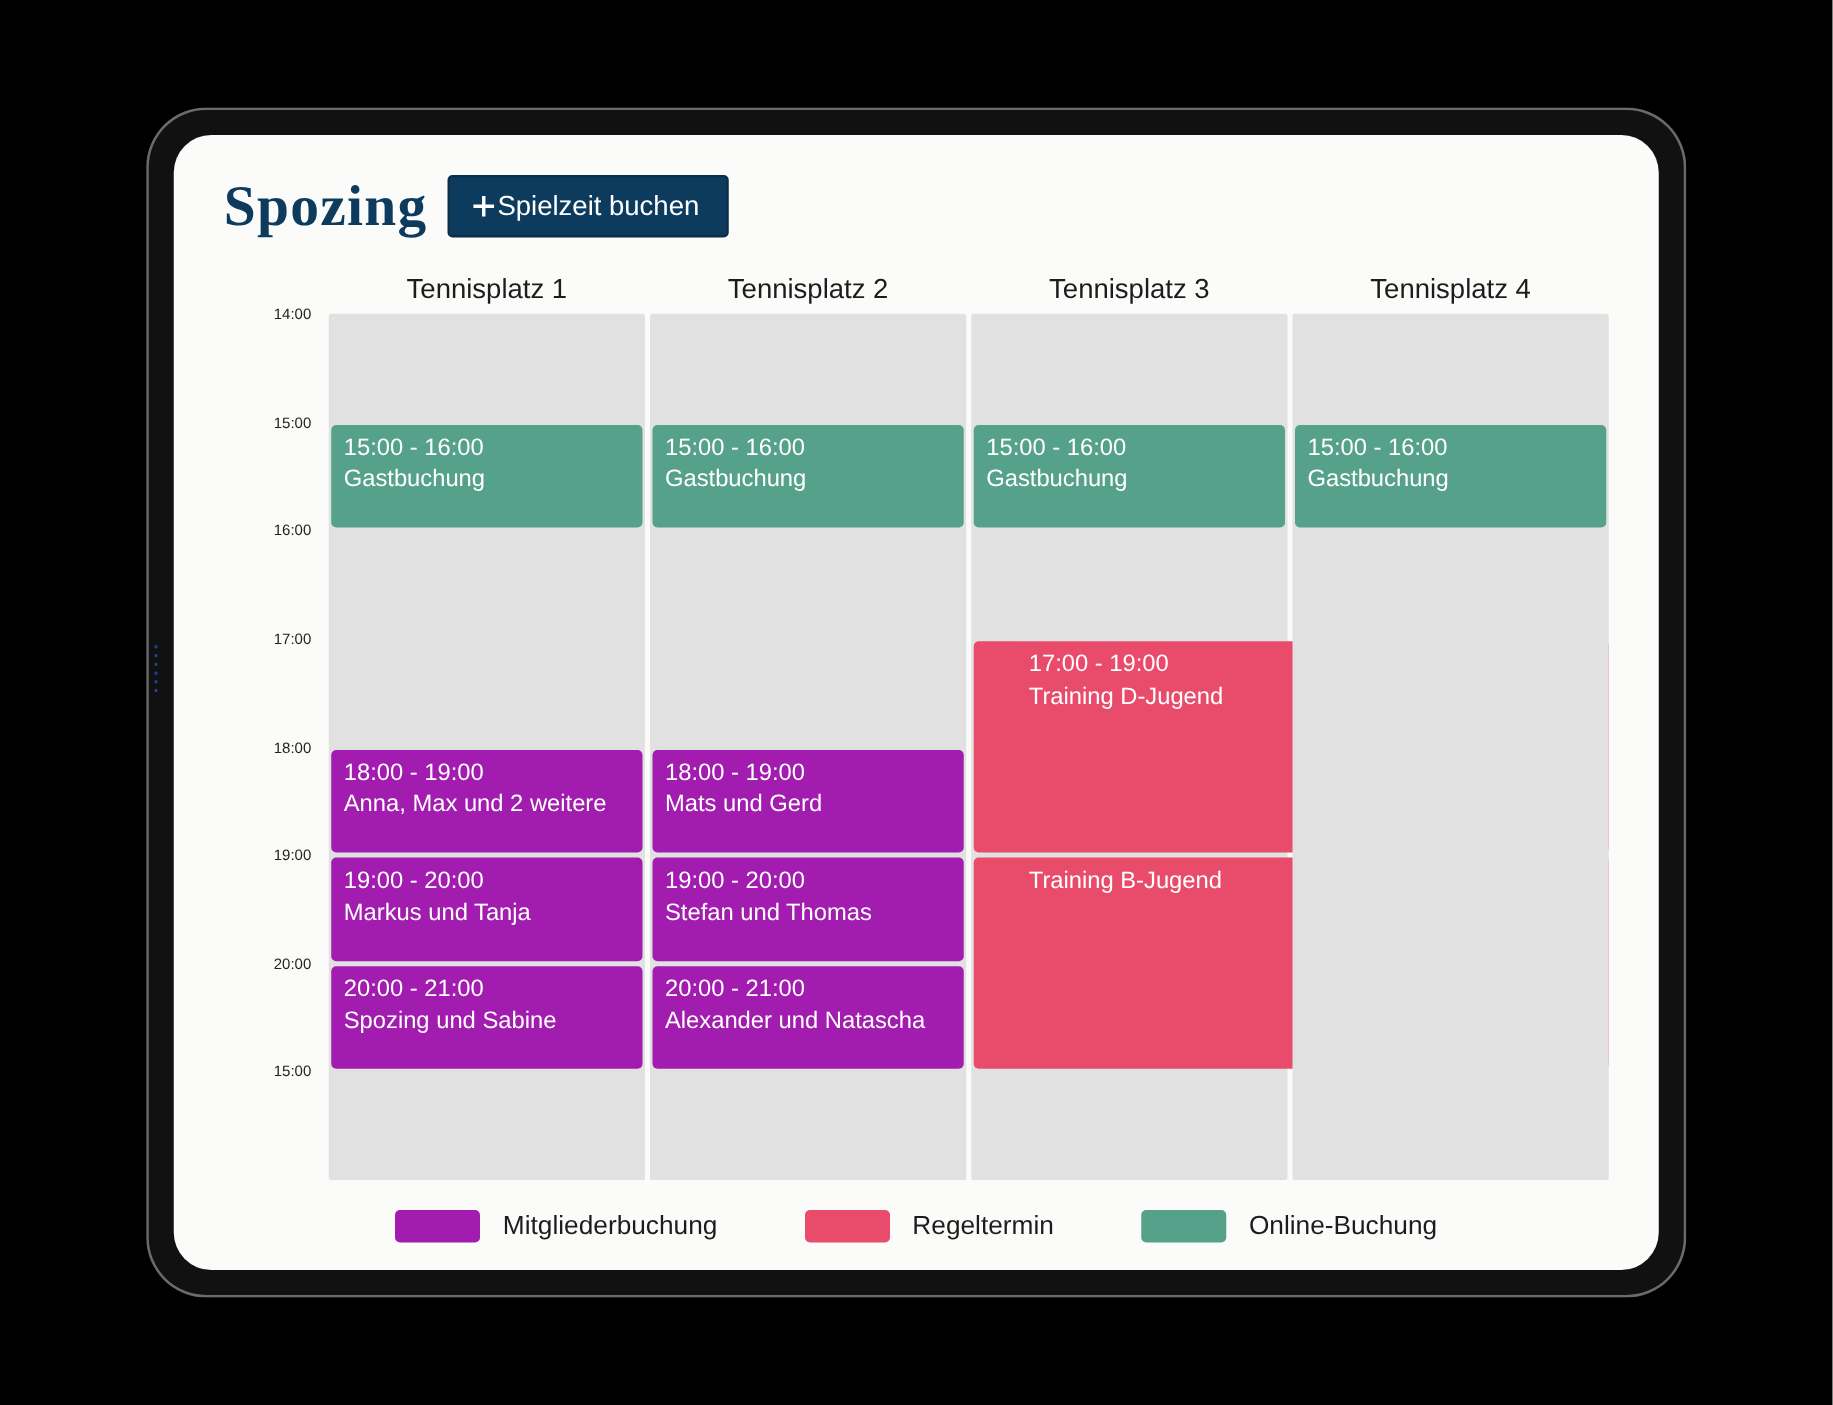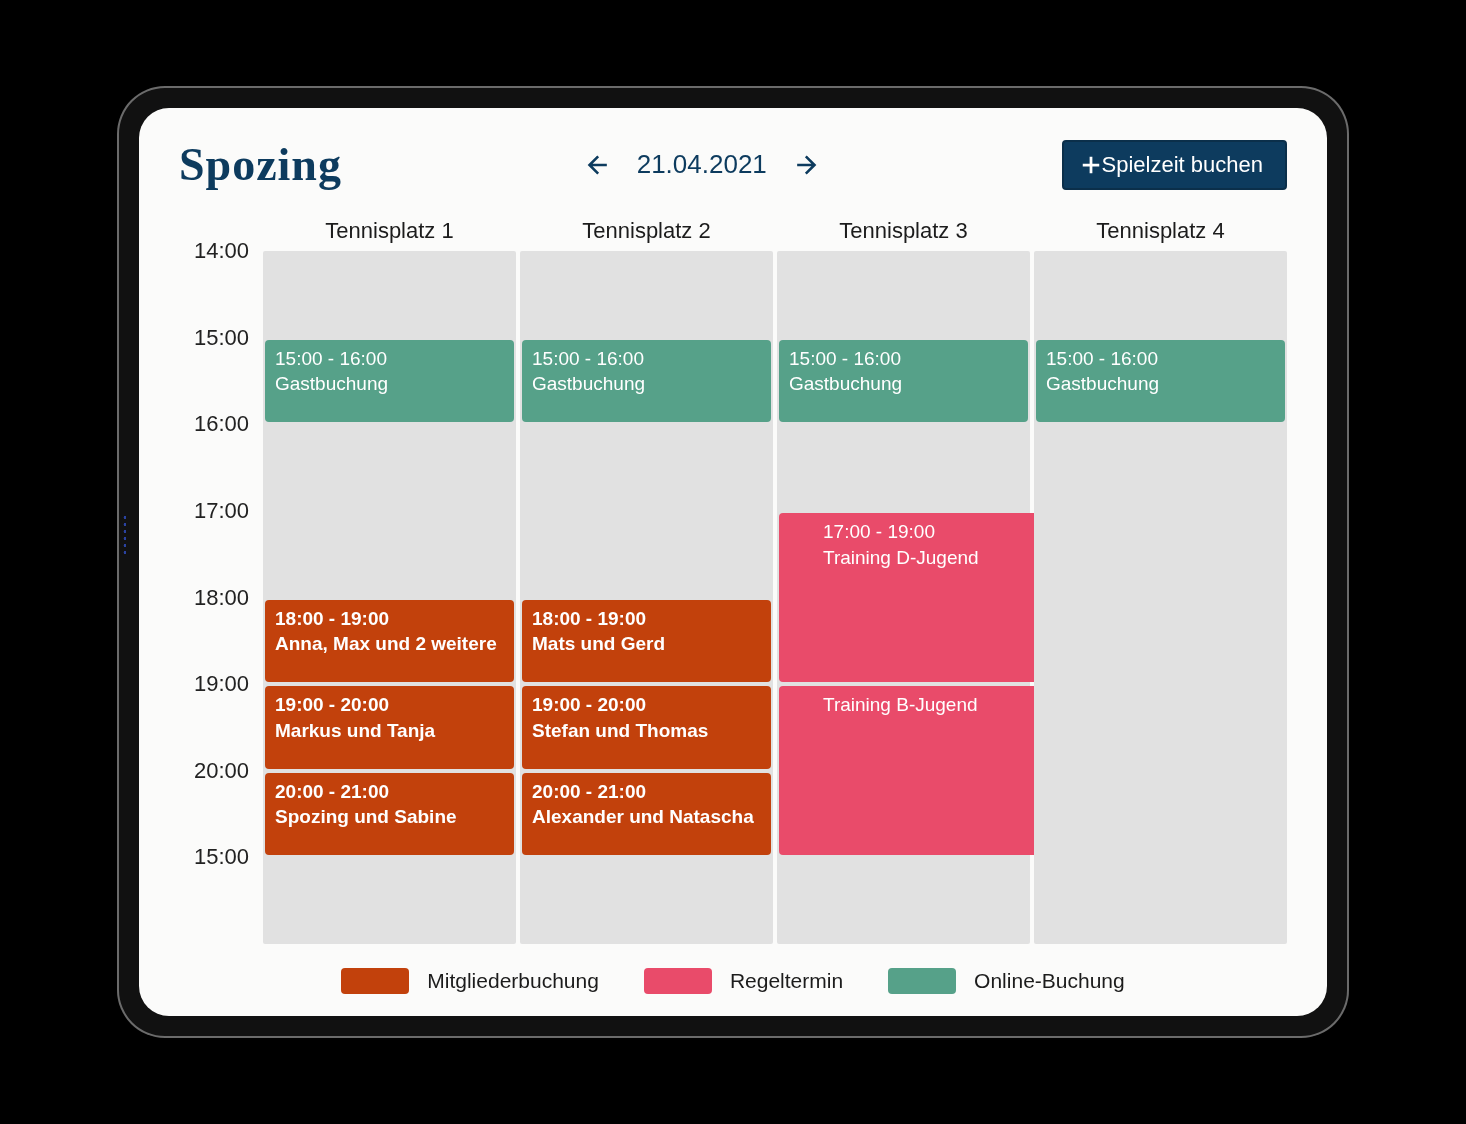--- a/index.html
+++ b/index.html
@@ -88,21 +88,21 @@
     display:flex; align-items:center; justify-content:center;
   }
   .col-head[data-col="1"]{grid-column:2}
   .col-head[data-col="2"]{grid-column:3}
   .col-head[data-col="3"]{grid-column:4}
   .col-head[data-col="4"]{grid-column:5}
 
   .time-col  { grid-column:1; grid-row:2; position:relative; }
   .time-col .tlabel{
     position:absolute; right:10px; transform:translateY(-50%);
-    font-size:22px; color:#222;
+    font-size:12px; color:#222;
   }
 
   .court-col {
     grid-row:2; position:relative;
     background:#e1e1e1;
     border-radius:2px;
   }
   .court-col[data-col="1"]{grid-column:2}
   .court-col[data-col="2"]{grid-column:3}
   .court-col[data-col="3"]{grid-column:4}
@@ -115,53 +115,40 @@
     color:#fff; font-size:19px; line-height:1.35;
     cursor:pointer;
     overflow:hidden;
   }
   .event .etime { display:block; }
   .event .etitle{ display:block; white-space:nowrap; }
   .event.span-right{ right:-100%; } 
 
   
   .legend{
-    display:flex; justify-content:center; gap:45px;
+    display:flex; justify-content:center; gap:70px;
     padding:24px 0 0 0; font-size:21px;
   }
   .legend .item{ display:flex; align-items:center; gap:18px;}
   .legend .sw{ width:68px; height:26px; border-radius:4px;}
 
   
-  .c-member { background:#c2410c;font-weight:bold; }
+  .c-member { background:#a21caf; }
   .c-regel  { background:#e94b6a;padding-left:44px; }
   .c-online { background:#56a189; }
 </style>
 </head>
 <body>
 
 <div class="tablet">
   <div class="screen">
 
     <header>
       <div class="logo">Spozing</div>
 
-      <div class="date-nav">
-        <span class="arrow">
-          <svg viewBox="0 0 24 24">
-            <path d="M14 4l-8 8 8 8M6 12h16"></path>
-            </svg>
-        </span>
-        <span>21.04.2021</span>
-        <span class="arrow">
-          <svg viewBox="0 0 24 24">
-            <path d="M10 4l8 8-8 8M18 12H2"></path>
-            </svg>
-        </span>
-      </div>
 
       <button class="book-btn">
         <svg viewBox="0 0 24 24">
           <path d="M12 3v18M3 12h18"></path>
           </svg>
         <span>Spielzeit buchen</span>
       </button>
     </header>
 
     <div class="schedule">

